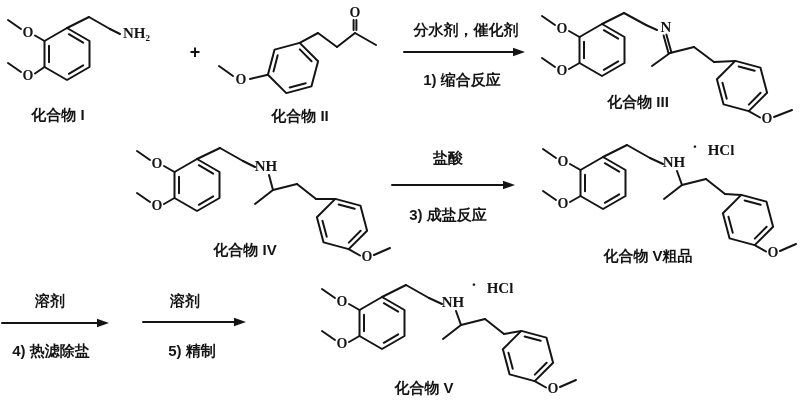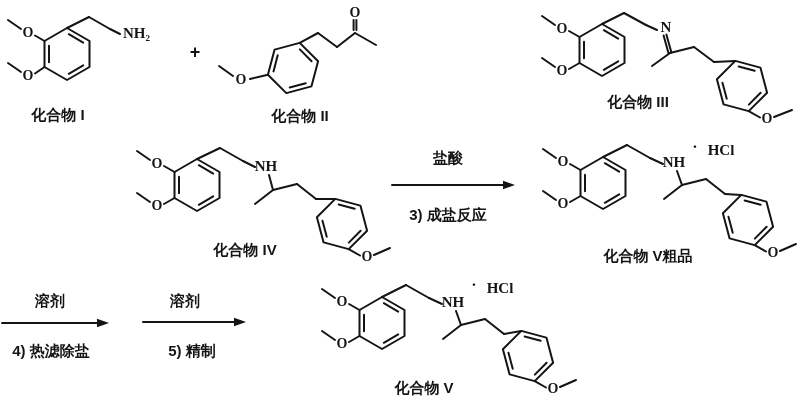--- a/index.html
+++ b/index.html
@@ -64,20 +64,28 @@
         <line x1="151" y1="29" x2="172" y2="41"></line>
         <line x1="149.6" y1="26" x2="149.6" y2="16"></line>
         <line x1="152.4" y1="26" x2="152.4" y2="16"></line>
       </g>
       <text class="atom" x="37" y="80">O</text>
       <text class="atom" x="151" y="13">O</text>
       <text class="cn" x="96" y="117">化合物 II</text>
     </svg>
   </div>
 
+  <div class="blk" style="left:396px;top:14px;">
+    <svg width="140" height="82" viewBox="0 0 140 82">
+      <text class="cn" x="70" y="21">分水剂，催化剂</text>
+      <line x1="8" y1="38" x2="117" y2="38"></line>
+      <polygon class="head" points="129,38 117,33.8 117,42.2"></polygon>
+      <text class="cn" x="66" y="71">1) 缩合反应</text>
+    </svg>
+  </div>
 
   <div class="blk" style="left:536px;top:2px;">
     <svg width="264" height="126" viewBox="0 0 264 126">
       <g>
         <polygon class="ring" points="66,22 88.5,35 88.5,61 66,74 43.5,61 43.5,35"></polygon>
         <line x1="67.8" y1="28.2" x2="82.2" y2="36.6"></line>
         <line x1="82.2" y1="59.4" x2="67.8" y2="67.8"></line>
         <line x1="48" y1="56.3" x2="48" y2="39.7"></line>
         <line x1="43.5" y1="35" x2="33" y2="29"></line>
         <line x1="19" y1="23" x2="6" y2="14"></line>

